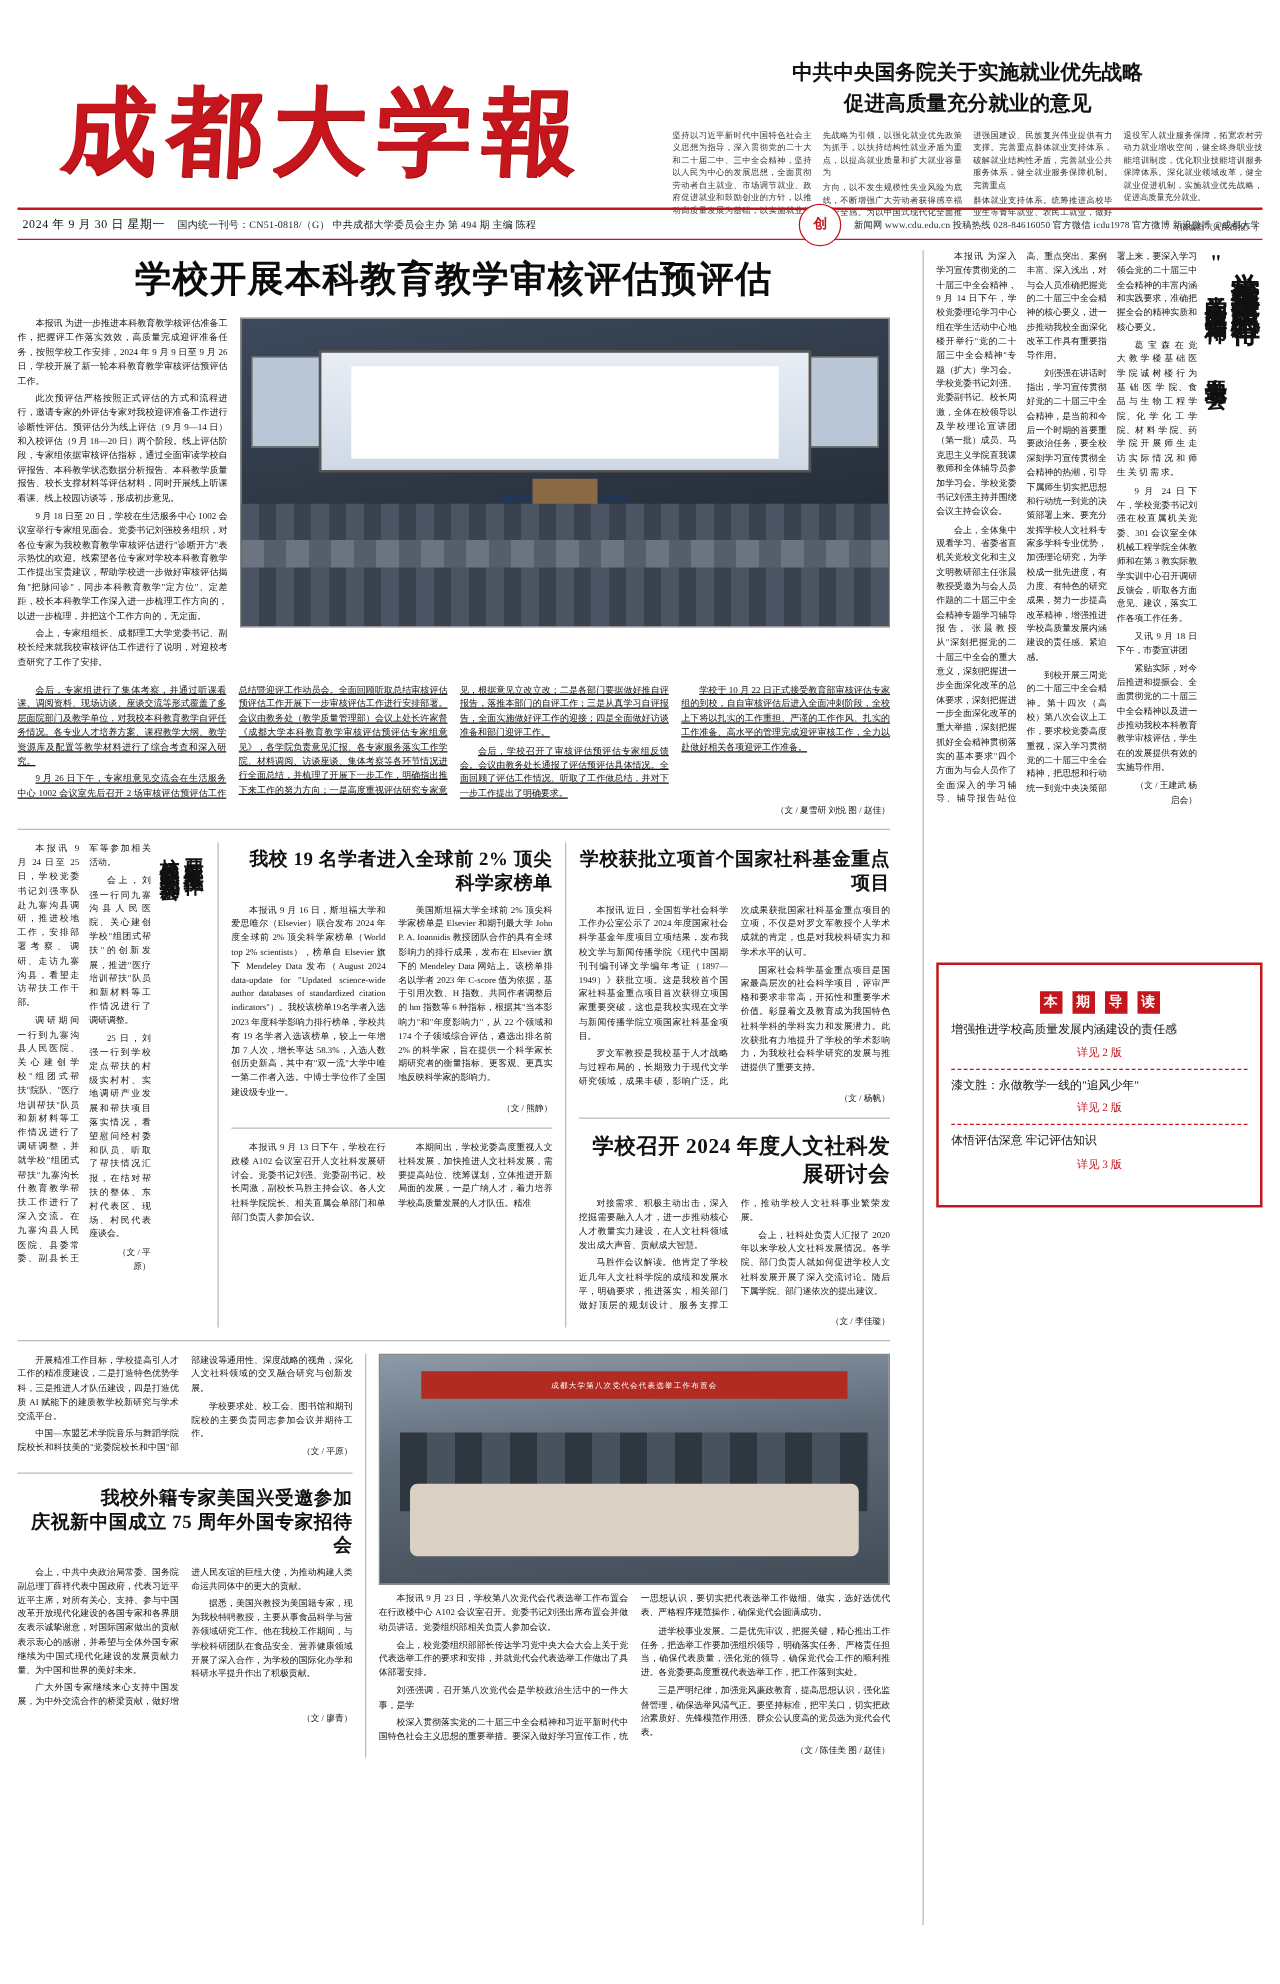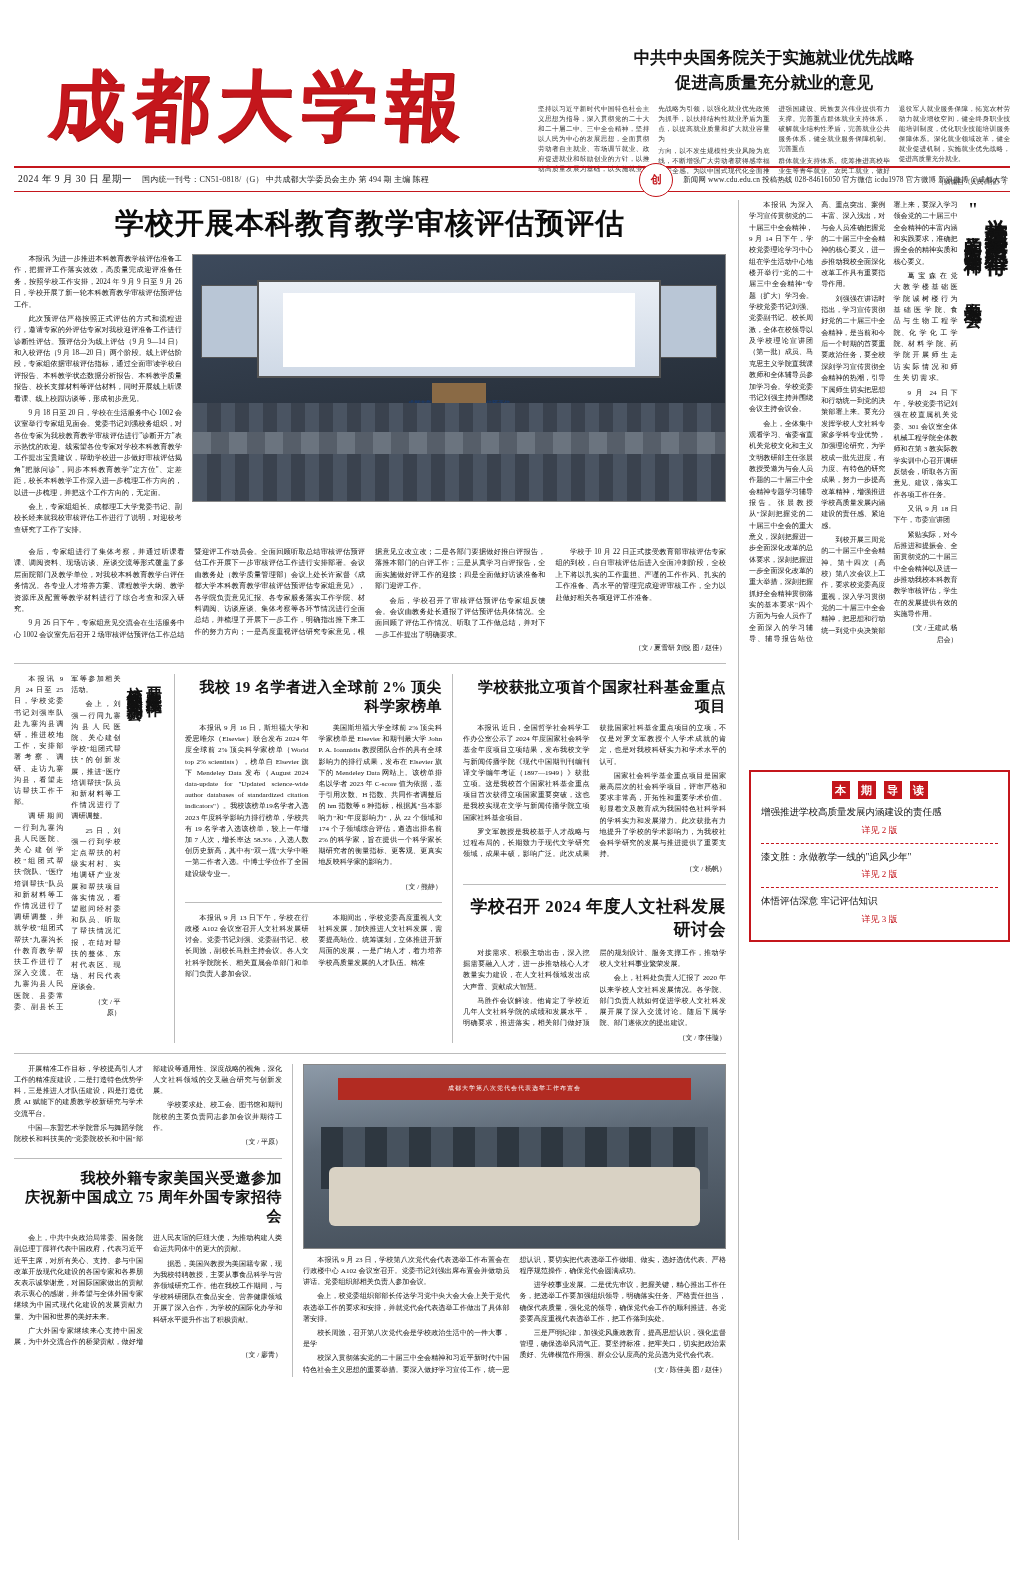--- a/index.html
+++ b/index.html
@@ -60,21 +60,21 @@
     width: 34px; height: 34px; border-radius: 50%;
     border: 1.5px solid #c4161c; color: #c4161c;
     font-size: 7px; display: flex; align-items: center; justify-content: center;
     flex-direction: column; line-height: 1.1; margin: 0 10px;
     position: relative; top: 0; background: #fff; z-index: 3;
   }
   .seal b { font-size: 11px; }
 
   
   .main { display: flex; margin-top: 8px; height: 1340px; }
-  .col-left { width: 725px; padding-right: 12px; border-right: 1px solid #bbb; }
+  .col-left { width: 725px; padding-right: 26px; border-right: 1px solid #bbb; }
   .col-right { width: 271px; padding-left: 10px; }
 
   .lead-title {
     font-size: 29px; font-weight: 700; text-align: center;
     letter-spacing: 1px; color: #0c0c0c; margin: 4px 0 10px 0;
     font-family: "Liberation Serif", "DejaVu Serif", serif;
   }
   .lead-body { display: flex; gap: 10px; }
   .lead-text { width: 168px; font-size: 7.2px; line-height: 1.58; text-align: justify; }
   .lead-text p { margin: 0 0 3px 0; text-indent: 2em; }
@@ -92,21 +92,21 @@
   .screen-txt { font-size: 6px; text-align:center; color:#1a3a6b; padding-top: 30%; line-height:1.5; font-weight:700;}
   .side-screen { position:absolute; top:12%; width:11%; height:30%; background:#b9c6d6; border:1px solid #555;}
   .side-screen.l { left: 1.5%; }
   .side-screen.r { right: 1.5%; }
   .podium { position:absolute; left:45%; top:52%; width:10%; height:14%; background:#8a6a45; }
   .audience { position:absolute; left:0; bottom:0; width:100%; height:40%;
     background: repeating-linear-gradient(90deg,#4a5462 0 14px,#3a424e 14px 28px); }
   .audience:after { content:""; position:absolute; left:0; top:30%; width:100%; height:22%;
     background: repeating-linear-gradient(90deg,#6b747f 0 18px,#565e69 18px 36px); }
 
-  .lead-cols { column-count: 4; column-gap: 10px; font-size: 7.2px; line-height: 1.58; text-align: justify; margin-top: 8px; }
+  .lead-cols { column-count: 4; column-gap: 10px; font-size: 7.2px; line-height: 1.58; text-align: justify; margin-top: 8px; text-decoration: underline; }
   .lead-cols p { margin: 0 0 3px 0; text-indent: 2em; }
   .byline { text-align: right; font-size: 7px; margin-top: 2px; }
 
   hr.sep { border: 0; border-top: 1px solid #bbb; margin: 10px 0; }
 
   
   .vtitle-wrap { display: flex; flex-direction: row-reverse; gap: 4px; height: 560px; }
   .vtitle {
     writing-mode: vertical-rl; text-orientation: upright;
     font-size: 23px; font-weight: 700; letter-spacing: 3px; line-height: 1.18;
@@ -142,21 +142,21 @@
     position: relative; overflow: hidden; margin-bottom: 6px;
   }
   .photo-meet .banner { position:absolute; left:8%; top:7%; width:84%; height:12%;
     background:#b22b22; color:#fff; font-size:6px; display:flex;align-items:center;justify-content:center; letter-spacing:1px;}
   .photo-meet .table { position:absolute; left:6%; bottom:12%; width:88%; height:32%; background:#d9d2c4; border-radius:6px; }
   .photo-meet .people { position:absolute; left:4%; top:34%; width:92%; height:34%;
     background: repeating-linear-gradient(90deg, #2e3740 0 22px, #47525e 22px 44px); }
 
   
   .guide {
-    border: 2px solid #c4161c; padding: 8px 10px; margin-top: 10px;
+    border: 2px solid #c4161c; padding: 20px 10px; margin-top: 10px;
   }
   .guide-hd { text-align:center; margin-bottom: 6px; }
   .guide-hd span {
     display:inline-block; background:#c4161c; color:#fff; font-size: 11px; font-weight:700;
     width: 18px; height: 18px; line-height:18px; text-align:center; margin: 0 2px;
   }
   .guide-item { font-size: 9.5px; line-height: 1.55; margin-bottom: 4px; }
   .guide-more { text-align: center; color:#c4161c; font-size: 9px; margin: 3px 0 6px; }
   .guide-dash { border-top: 1px dashed #c4161c; margin: 6px 0; }
 </style>
@@ -316,21 +316,21 @@
           <div class="row">
             <div style="flex:1">
               <div class="photo-meet">
                 <div class="banner">成都大学第八次党代会代表选举工作布置会</div>
                 <div class="people"></div>
                 <div class="table"></div>
               </div>
               <div class="art-cols c2">
                 <p>本报讯 9 月 23 日，学校第八次党代会代表选举工作布置会在行政楼中心 A102 会议室召开。党委书记刘强出席布置会并做动员讲话。党委组织部相关负责人参加会议。</p>
                 <p>会上，校党委组织部部长传达学习党中央大会大会上关于党代表选举工作的要求和安排，并就党代会代表选举工作做出了具体部署安排。</p>
-                <p>校长周激，召开第八次党代会是学校政治生活中的一件大事，是学</p>
+                <p>刘强强调，召开第八次党代会是学校政治生活中的一件大事，是学</p>
                 <p>校深入贯彻落实党的二十届三中全会精神和习近平新时代中国特色社会主义思想的重要举措。要深入做好学习宣传工作，统一思想认识，要切实把代表选举工作做细、做实，选好选优代表、严格程序规范操作，确保党代会圆满成功。</p>
                 <p>进学校事业发展。二是优先审议，把握关键，精心推出工作任务，把选举工作要加强组织领导，明确落实任务、严格责任担当，确保代表质量，强化党的领导，确保党代会工作的顺利推进。各党委要高度重视代表选举工作，把工作落到实处。</p>
                 <p>三是严明纪律，加强党风廉政教育，提高思想认识，强化监督管理，确保选举风清气正。要坚持标准，把牢关口，切实把政治素质好、先锋模范作用强、群众公认度高的党员选为党代会代表。</p>
                 <p class="byline">（文 / 陈佳美 图 / 赵佳）</p>
               </div>
             </div>
           </div>
         </div>
       </div>
     </div>

